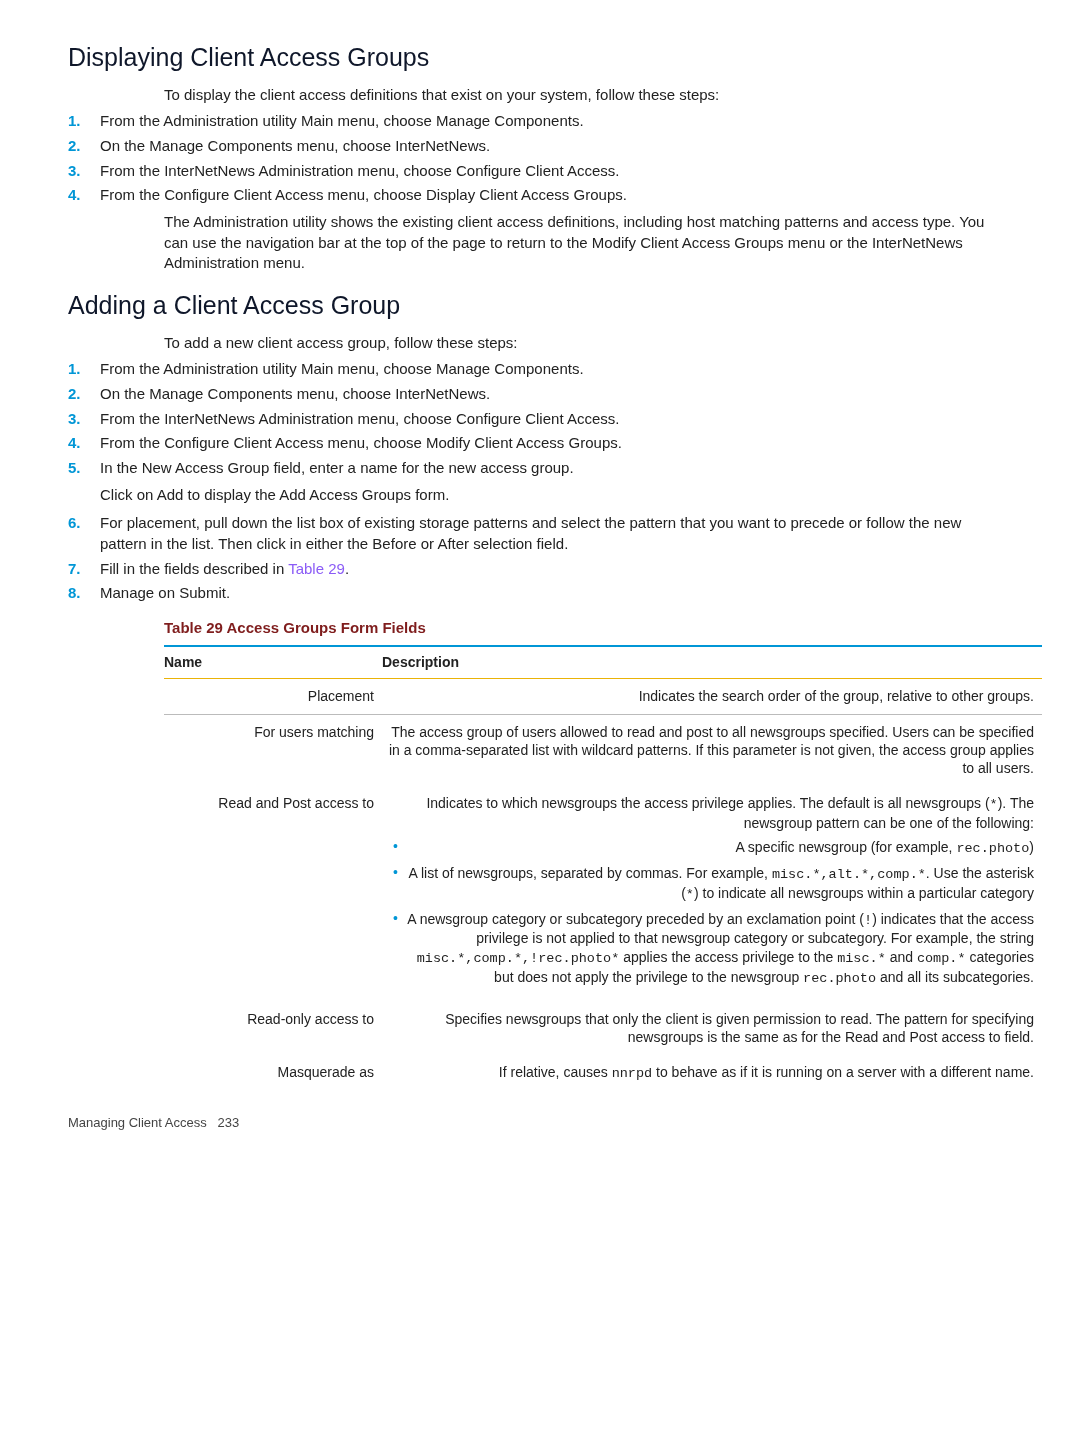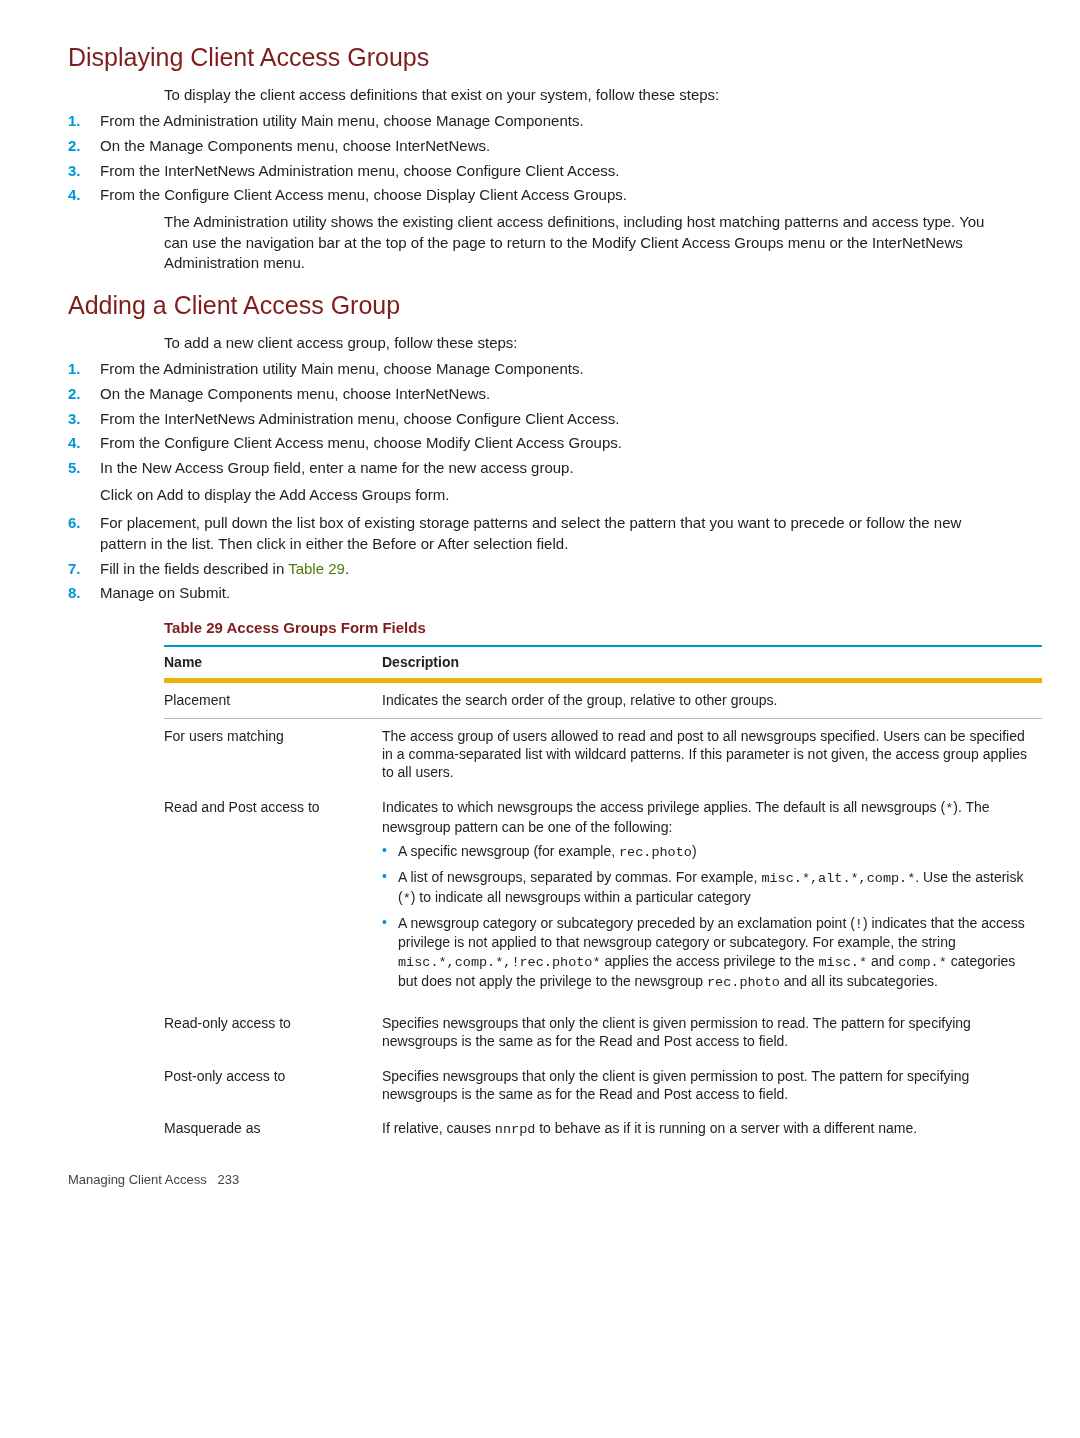--- a/index.html
+++ b/index.html
@@ -8,21 +8,21 @@
     margin: 0;
     padding: 40px 68px 40px 68px;
     color: #222;
     font-size: 15px;
     line-height: 1.38;
     width: 1080px;
     box-sizing: border-box;
     background: #fff;
   }
   h2 {
-    color: #7f1d1d;
+    color: #0f172a;
     font-weight: normal;
     font-size: 25px;
     margin: 0 0 10px 0;
   }
   .indent-list { margin-left: 96px; }
   ol.steps {
     list-style: none;
     padding-left: 0;
     margin: 6px 0 6px 0;
   }
@@ -50,25 +50,25 @@
     border-collapse: collapse;
     margin-left: 96px;
     width: 878px;
   }
   table.fields th {
     text-align: left;
     font-weight: bold;
     font-size: 14px;
     padding: 6px 8px 6px 0;
     border-top: 2px solid #0096d6;
-    border-bottom: 5px solid #eab308;
+    border-bottom: 1px solid #eab308;
     vertical-align: top;
   }
   table.fields td {
-    text-align: left;
+    text-align: right;
     font-size: 14px;
     padding: 8px 8px 8px 0;
     vertical-align: top;
     line-height: 1.32;
   }
   table.fields td.name-col { width: 210px; }
   ul.bullets {
     list-style: none;
     padding-left: 0;
     margin: 6px 0 0 0;
@@ -79,21 +79,21 @@
   }
   ul.bullets li .dot {
     color: #0096d6;
     width: 16px;
     flex-shrink: 0;
     font-size: 14px;
     line-height: 1.2;
   }
   ul.bullets li .b-body { flex: 1; }
   code, .mono { font-family: "Courier New", monospace; font-size: 13.5px; }
-  .link { color: #4d7c0f; }
+  .link { color: #8b5cf6; }
   .footer {
     text-align: left;
     font-size: 13px;
     margin-top: 24px;
     color: #444;
   }
 </style>
 </head>
 <body>
 
@@ -197,24 +197,20 @@
               <span class="b-body"><span>A newsgroup category or subcategory preceded by an exclamation point (</span><span class="mono">!</span><span>) indicates that the access privilege is not applied to that newsgroup category or subcategory. For example, the string </span><span class="mono">misc.*,comp.*,!rec.photo*</span><span> applies the access privilege to the </span><span class="mono">misc.*</span><span> and </span><span class="mono">comp.*</span><span> categories but does not apply the privilege to the newsgroup </span><span class="mono">rec.photo</span><span> and all its subcategories.</span></span>
             </li>
         </ul>
       </td>
     </tr>
     <tr>
       <td class="name-col">Read-only access to</td>
       <td>Specifies newsgroups that only the client is given permission to read. The pattern for specifying newsgroups is the same as for the Read and Post access to field.</td>
     </tr>
     <tr>
-      <td class="name-col">Post-only access to</td>
-      <td>Specifies newsgroups that only the client is given permission to post. The pattern for specifying newsgroups is the same as for the Read and Post access to field.</td>
-    </tr>
-    <tr>
       <td class="name-col">Masquerade as</td>
       <td><span>If relative, causes </span><span class="mono">nnrpd</span><span> to behave as if it is running on a server with a different name.</span></td>
     </tr>
   </tbody>
 </table>
 
 <div class="footer">
   <span>Managing Client Access</span>&nbsp;&nbsp;&nbsp;<span>233</span>
 </div>
 

